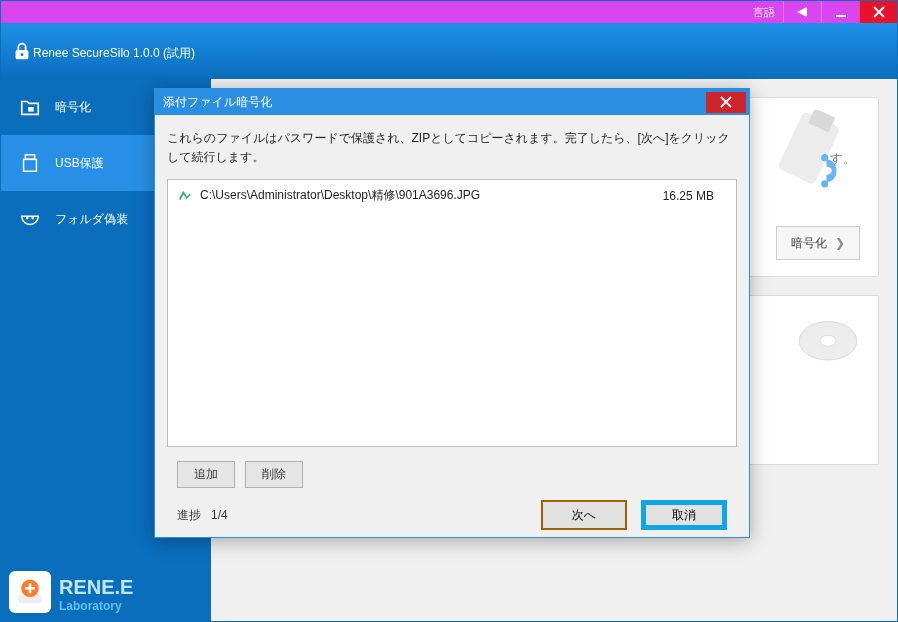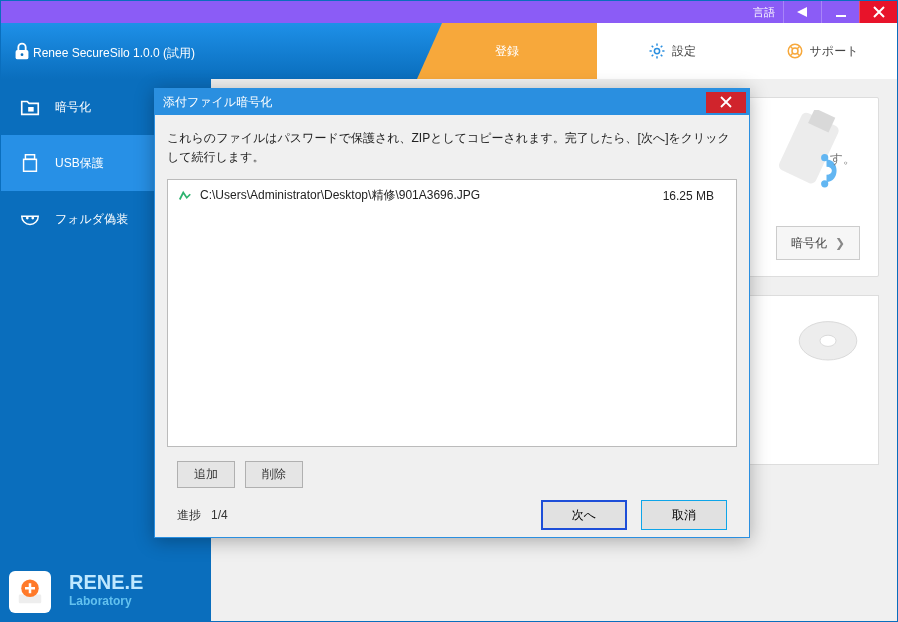--- a/index.html
+++ b/index.html
@@ -1,35 +1,35 @@
 <!DOCTYPE html>
 <html><head>
 <meta charset="utf-8">
 <style>
 *{margin:0;padding:0;box-sizing:border-box;font-family:"Meiryo","MS Gothic",sans-serif;font-size:12px}
 body{width:898px;height:622px;overflow:hidden;background:#fff;position:relative}
 .window{width:898px;height:622px;border:1px solid #0a6ebd;position:relative}
-.titlebar{height:22px;background:#8b5cf6;display:flex;justify-content:flex-end;align-items:center}
+.titlebar{height:22px;background:#d946ef;display:flex;justify-content:flex-end;align-items:center}
 .lang{color:#fff;font-size:11px;margin-right:8px}
 .tb-btn{width:38px;height:22px;display:flex;align-items:center;justify-content:center;color:#fff;border-left:1px solid rgba(255,255,255,.25)}
 .tb-close{background:#e8132a}
 .header{height:56px;background:linear-gradient(#1e90e8,#0a6ebd);display:flex;align-items:center;position:relative}
 .app-title{color:#fff;font-size:18px;margin-left:10px;display:flex;align-items:flex-end;}
 .lock{width:22px;height:22px}
 .tabs{position:absolute;right:0;top:0;height:56px;display:flex}
 .tab{height:56px;display:flex;align-items:center;justify-content:center;gap:6px;font-size:16px}
 .tab-reg{background:#f7a83b;color:#fff;width:180px;clip-path:polygon(25px 0,100% 0,100% 100%,0 100%)}
 .tab-set{background:#fff;color:#444;width:150px}
 .tab-sup{background:#fff;color:#444;width:150px}
 .body{display:flex;height:calc(100% - 78px)}
 .sidebar{width:210px;background:#0a6ebd;color:#fff;position:relative}
 .side-item{height:56px;display:flex;align-items:center;gap:14px;padding-left:18px;font-size:16px}
 .side-item.active{background:#2790e6}
 .side-ico{width:22px;height:22px;display:inline-flex;align-items:center;justify-content:center}
-.brand{position:absolute;left:8px;bottom:8px;display:flex;align-items:flex-start;gap:18px}
+.brand{position:absolute;left:8px;bottom:8px;display:flex;align-items:flex-end;gap:8px}
 .brand-ico{width:42px;height:42px;background:#fff;border-radius:6px;display:flex;align-items:center;justify-content:center}
 .brand-txt{color:#9fe0ff;font-weight:bold}
 .brand-txt .big{font-size:20px;color:#bfe8ff}
 .brand-txt .small{font-size:12px;color:#62c1ef}
 .main{flex:1;background:#f0f0f0;position:relative;padding:18px}
 .card{background:#fff;border:1px solid #ddd;border-radius:2px;height:180px;margin-bottom:18px;position:relative}
 .usb-ico{position:absolute;right:20px;top:12px;width:90px;height:90px;opacity:.8}
 .card-desc{position:absolute;right:22px;top:52px;color:#777;font-size:13px;text-align:right}
 .card-btn{position:absolute;right:18px;bottom:16px;height:34px;padding:0 14px;background:#f6f6f6;border:1px solid #ccc;display:flex;align-items:center;gap:8px;color:#444}
 .card-btn .chev{color:#888}
@@ -47,22 +47,22 @@
 .filebox{background:#fff;border:1px solid #bbb;height:268px;overflow:auto}
 .file-row{display:flex;align-items:center;padding:7px 10px;gap:8px}
 .file-ico{width:14px;height:14px}
 .file-path{flex:1;color:#222}
 .file-size{width:100px;text-align:right;padding-right:12px;color:#222}
 .dlg-foot{padding:0 22px;display:flex;align-items:center;gap:10px}
 .dlg-btn{height:27px;padding:0 16px;background:#e5e5e5;border:1px solid #b0b0b0;color:#333;display:flex;align-items:center;justify-content:center}
 .dlg-foot2{padding:12px 22px 0;display:flex;align-items:center;justify-content:space-between}
 .step{color:#333}
 .foot-right{display:flex;gap:14px}
-.primary{border:2px solid #1d4ed8;width:86px;height:30px;background:#e1e1e1;display:flex;align-items:center;justify-content:center}
-.secondary{width:86px;height:30px;background:#e1e1e1;border:1px solid #0ea5e9;display:flex;align-items:center;justify-content:center}
+.primary{border:2px solid #a16207;width:86px;height:30px;background:#e1e1e1;display:flex;align-items:center;justify-content:center}
+.secondary{width:86px;height:30px;background:#e1e1e1;border:5px solid #0ea5e9;display:flex;align-items:center;justify-content:center}
 </style>
 </head>
 <body>
 
 <div class="window">
 
   <div class="titlebar">
     <span class="lang">言語</span>
     <div class="tb-btn">
       <svg width="12" height="10" viewBox="0 0 12 10">
@@ -82,40 +82,20 @@
   </div>
 
   <div class="header">
     <div class="app-title">
       <svg class="lock" viewBox="0 0 24 24">
         <rect x="5" y="11" width="14" height="10" rx="2" fill="#fff"></rect>
         <path d="M8 11 V8 a4 4 0 0 1 8 0 v3" fill="none" stroke="#fff" stroke-width="2"></path>
         <circle cx="12" cy="16" r="1.5" fill="#0a6ebd"></circle>
       </svg>
       <span>Renee SecureSilo 1.0.0 (試用)</span>
-    </div>
-    <div class="tabs">
-      <div class="tab tab-reg">
-          <span>登録</span>
-        </div>
-      <div class="tab tab-set">
-        <svg width="18" height="18" viewBox="0 0 24 24">
-            <circle cx="12" cy="12" r="3.5" fill="none" stroke="#2a8fe0" stroke-width="2"></circle>
-            <path d="M12 2v3M12 19v3M2 12h3M19 12h3M4.9 4.9l2.1 2.1M17 17l2.1 2.1M4.9 19.1l2.1-2.1M17 7l2.1-2.1" stroke="#2a8fe0" stroke-width="2"></path>
-          </svg>
-        <span>設定</span>
-      </div>
-      <div class="tab tab-sup">
-        <svg width="18" height="18" viewBox="0 0 24 24">
-            <circle cx="12" cy="12" r="9" fill="none" stroke="#f7a83b" stroke-width="2"></circle>
-            <circle cx="12" cy="12" r="4" fill="none" stroke="#f7a83b" stroke-width="2"></circle>
-            <path d="M6 6l3 3M15 15l3 3M18 6l-3 3M9 15l-3 3" stroke="#f7a83b" stroke-width="2"></path>
-          </svg>
-        <span>サポート</span>
-      </div>
     </div>
   </div>
 
   <div class="body">
     <div class="sidebar">
       <div class="side-item">
         <span class="side-ico">
             <svg width="22" height="22" viewBox="0 0 24 24">
               <path d="M3 6h6l2 2h10v12H3z" fill="none" stroke="#fff" stroke-width="1.8"></path>
               <rect x="10" y="12" width="6" height="5" fill="#fff"></rect>

